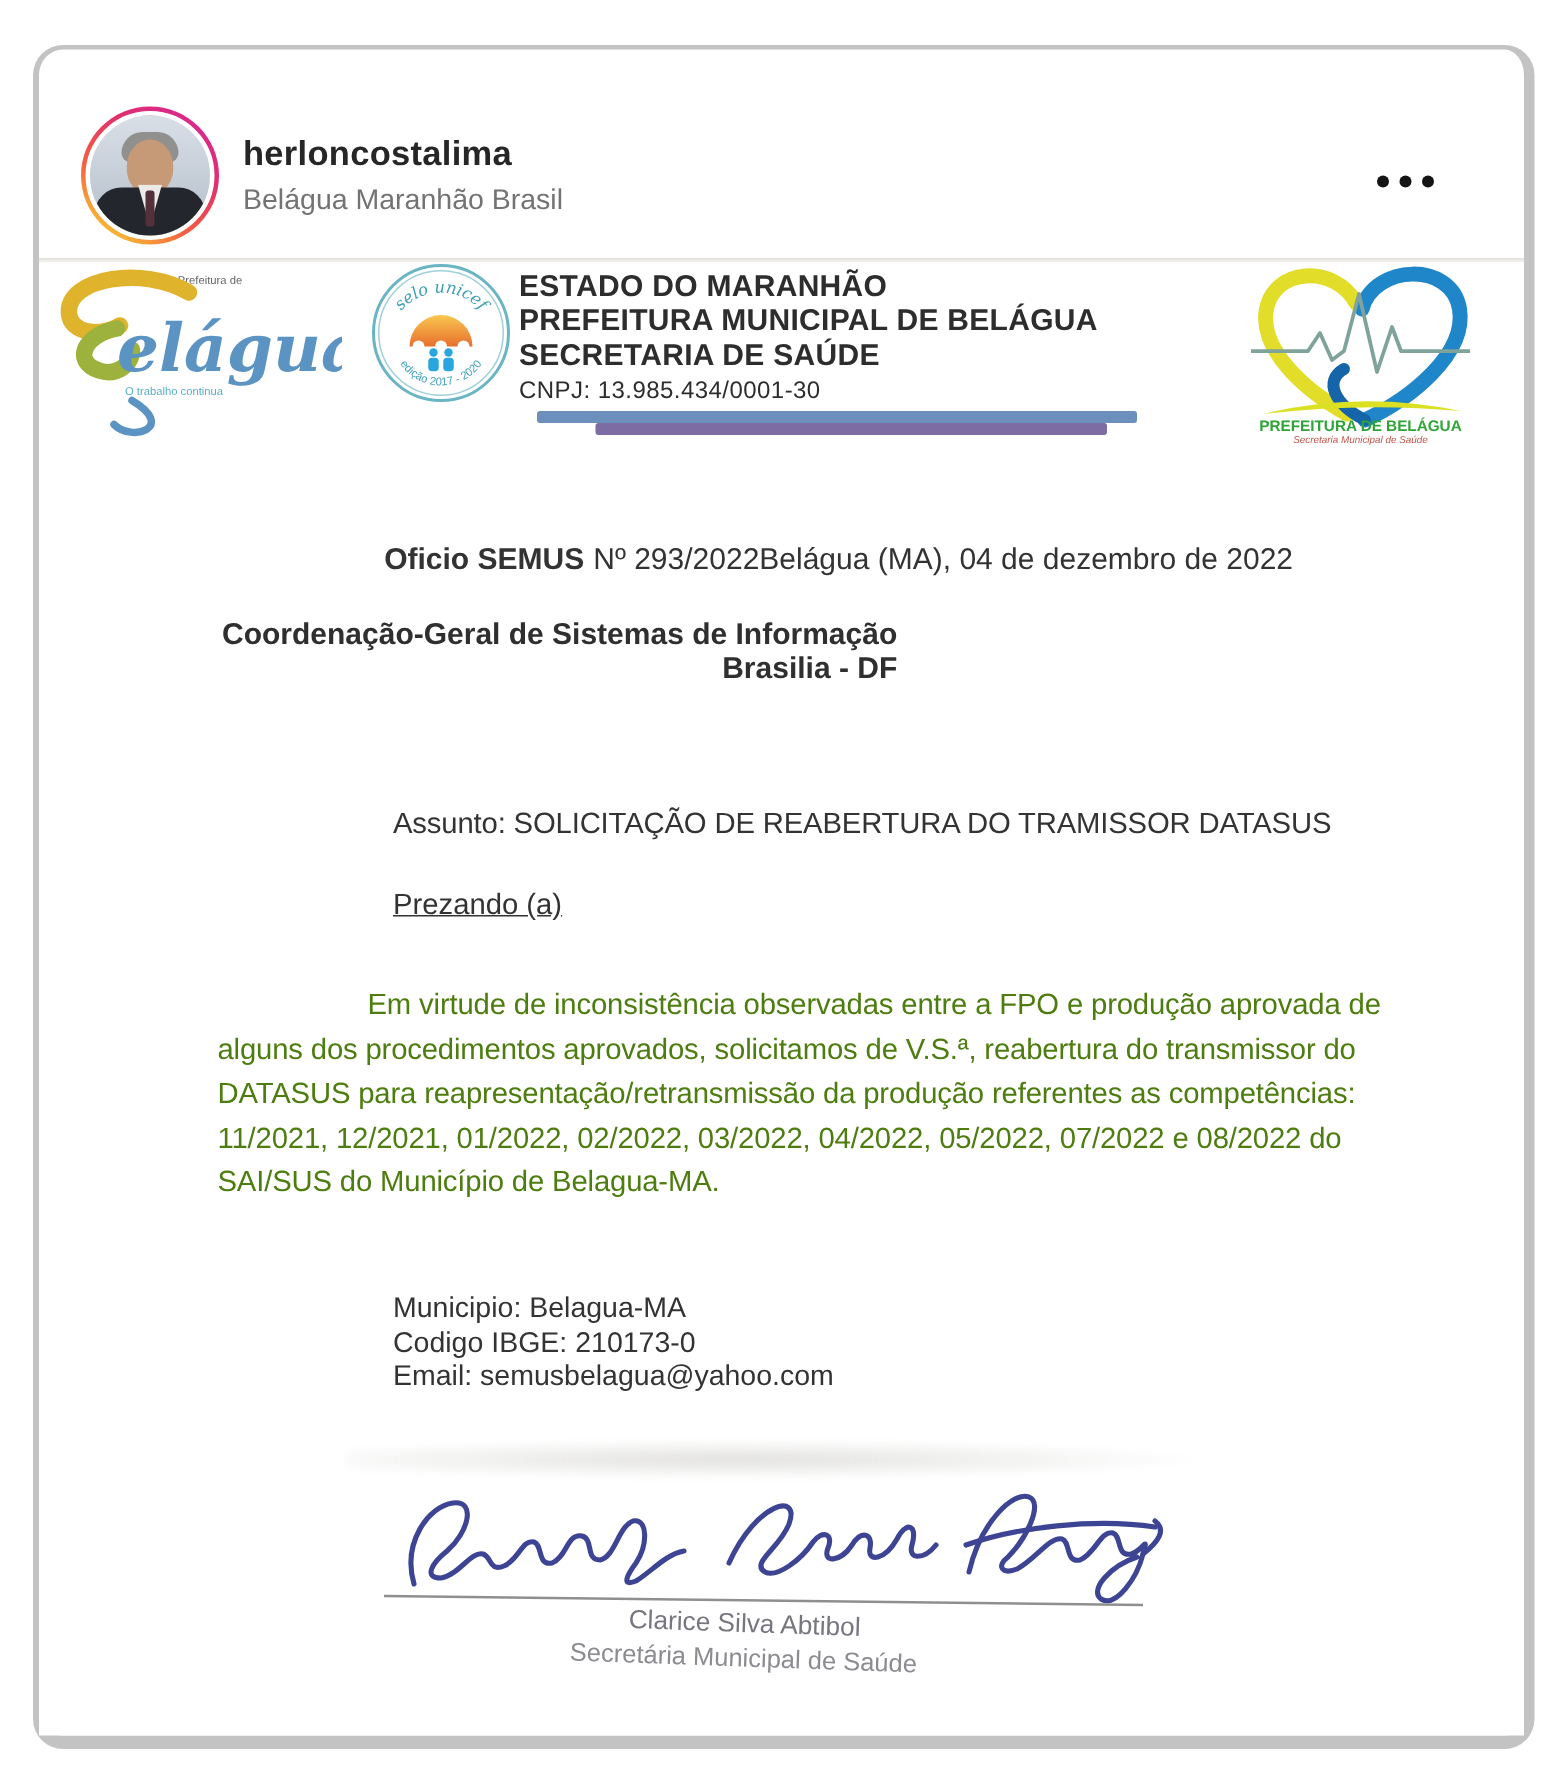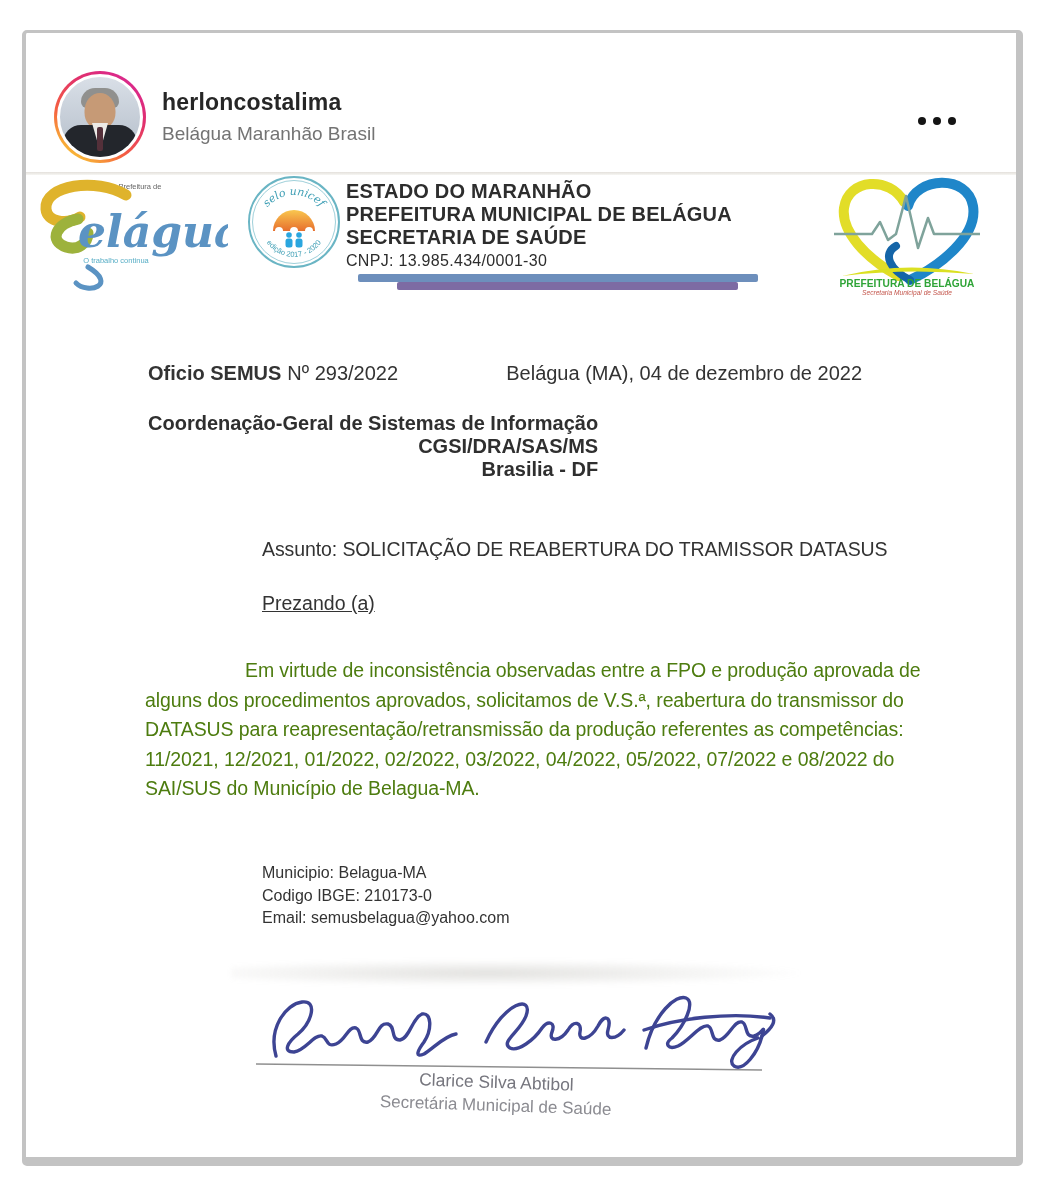--- a/index.html
+++ b/index.html
@@ -4,21 +4,21 @@
 <style>
   * { margin:0; padding:0; box-sizing:border-box; }
   html,body { background:#ffffff; }
   body { font-family:"Liberation Sans", sans-serif; }
   .stage { position:relative; width:1044px; height:1192px; background:#fff; overflow:hidden; }
 
   
   .card {
     position:absolute; left:22px; top:30px; width:1001px; height:1136px;
     background:#fff; border-style:solid; border-color:#c3c3c3;
-    border-width:3px 7px 9px 4px; border-radius:5px;
+    border-width:3px 7px 9px 4px; border-radius:20px;
   }
 
   
   .avatar-ring {
     position:absolute; left:28px; top:38px; width:92px; height:92px; border-radius:50%;
     background:linear-gradient(215deg,#d6249f 0%,#e1306c 35%,#f56040 65%,#f9ce34 92%);
     padding:3px;
   }
   .avatar-inner {
     width:100%; height:100%; border-radius:50%; border:3px solid #fff; overflow:hidden;
@@ -47,31 +47,31 @@
   .lh-text { position:absolute; left:320px; top:8px; width:545px; color:#2d2d2d; }
   .lh-line { font-weight:700; font-size:20px; line-height:23px; letter-spacing:.2px; }
   .lh-cnpj { font-weight:400; font-size:16px; margin-top:3px; letter-spacing:.3px; }
 
   .bar { position:absolute; height:8px; border-radius:2px; }
   .bar-blue   { left:332px; top:102px; width:400px; background:#6d8fbc; }
   .bar-purple { left:371px; top:110px; width:341px; background:#7d6ba3; }
 
   .logo-heart { position:absolute; left:806px; top:0; width:150px; height:126px; }
 
-  .ref-row { position:absolute; left:122px; top:190px; width:714px; display:flex; justify-content:space-between; font-size:20px; color:#333; white-space:nowrap; }
+  .ref-row { position:absolute; left:122px; top:190px; width:714px; display:flex; justify-content:flex-end; font-size:20px; color:#333; white-space:nowrap; }
   .ref-label { font-weight:700; margin-right:6px; }
 
   .recipient { position:absolute; left:122px; top:240px; font-weight:700; font-size:20px; line-height:23px; color:#2f2f2f;text-align:right; }
 
   .subject  { position:absolute; left:236px; top:366px; font-size:19.5px; color:#333; letter-spacing:-0.1px; }
   .greeting { position:absolute; left:236px; top:420px; font-size:19.5px; color:#333;text-decoration:underline; }
 
   .body-par { position:absolute; left:119px; top:484px; width:778px; font-size:19.5px; line-height:29.5px; color:#4d7c0f; text-indent:100px; letter-spacing:-0.1px; }
 
-  .info { position:absolute; left:236px; top:690px; font-size:16px; line-height:22.5px; color:#333; }
+  .info { position:absolute; left:236px; top:690px; font-size:19px; line-height:22.5px; color:#333; }
 
   .smudge { position:absolute; left:205px; top:788px; width:570px; height:26px;
     background:radial-gradient(ellipse at 45% 50%, rgba(160,158,150,.30), rgba(160,158,150,0) 72%);
     filter:blur(2px); }
 
   .signature { position:absolute; left:222px; top:806px; width:532px; height:112px; }
 
   .sig-caption { position:absolute; left:235px; top:900px; width:470px; text-align:center; transform:rotate(2deg); }
   .sig-name  { font-size:17.5px; color:#76767e; }
   .sig-title { font-size:17px; margin-top:3px; color:#8b8b91; }
@@ -163,21 +163,20 @@
 
       <div class="ref-row">
         <div>
           <span class="ref-label">Oficio SEMUS</span><span>Nº 293/2022</span>
         </div>
         <div class="dateline">Belágua (MA), 04 de dezembro de 2022</div>
       </div>
 
       <div class="recipient">
         <div>Coordenação-Geral de Sistemas de Informação</div>
-        <div>CGSI/DRA/SAS/MS</div>
         <div>Brasilia - DF</div>
       </div>
 
       <div class="subject">Assunto: SOLICITAÇÃO DE REABERTURA DO TRAMISSOR DATASUS</div>
       <div class="greeting">Prezando (a)</div>
 
       <p class="body-par">Em virtude de inconsistência observadas entre a FPO e produção aprovada de alguns dos procedimentos aprovados, solicitamos de V.S.ª, reabertura do transmissor do DATASUS para reapresentação/retransmissão da produção referentes as competências: 11/2021, 12/2021, 01/2022, 02/2022, 03/2022, 04/2022, 05/2022, 07/2022 e 08/2022 do SAI/SUS do Município de Belagua-MA.</p>
 
       <div class="info">
         <div>Municipio: Belagua-MA</div>

